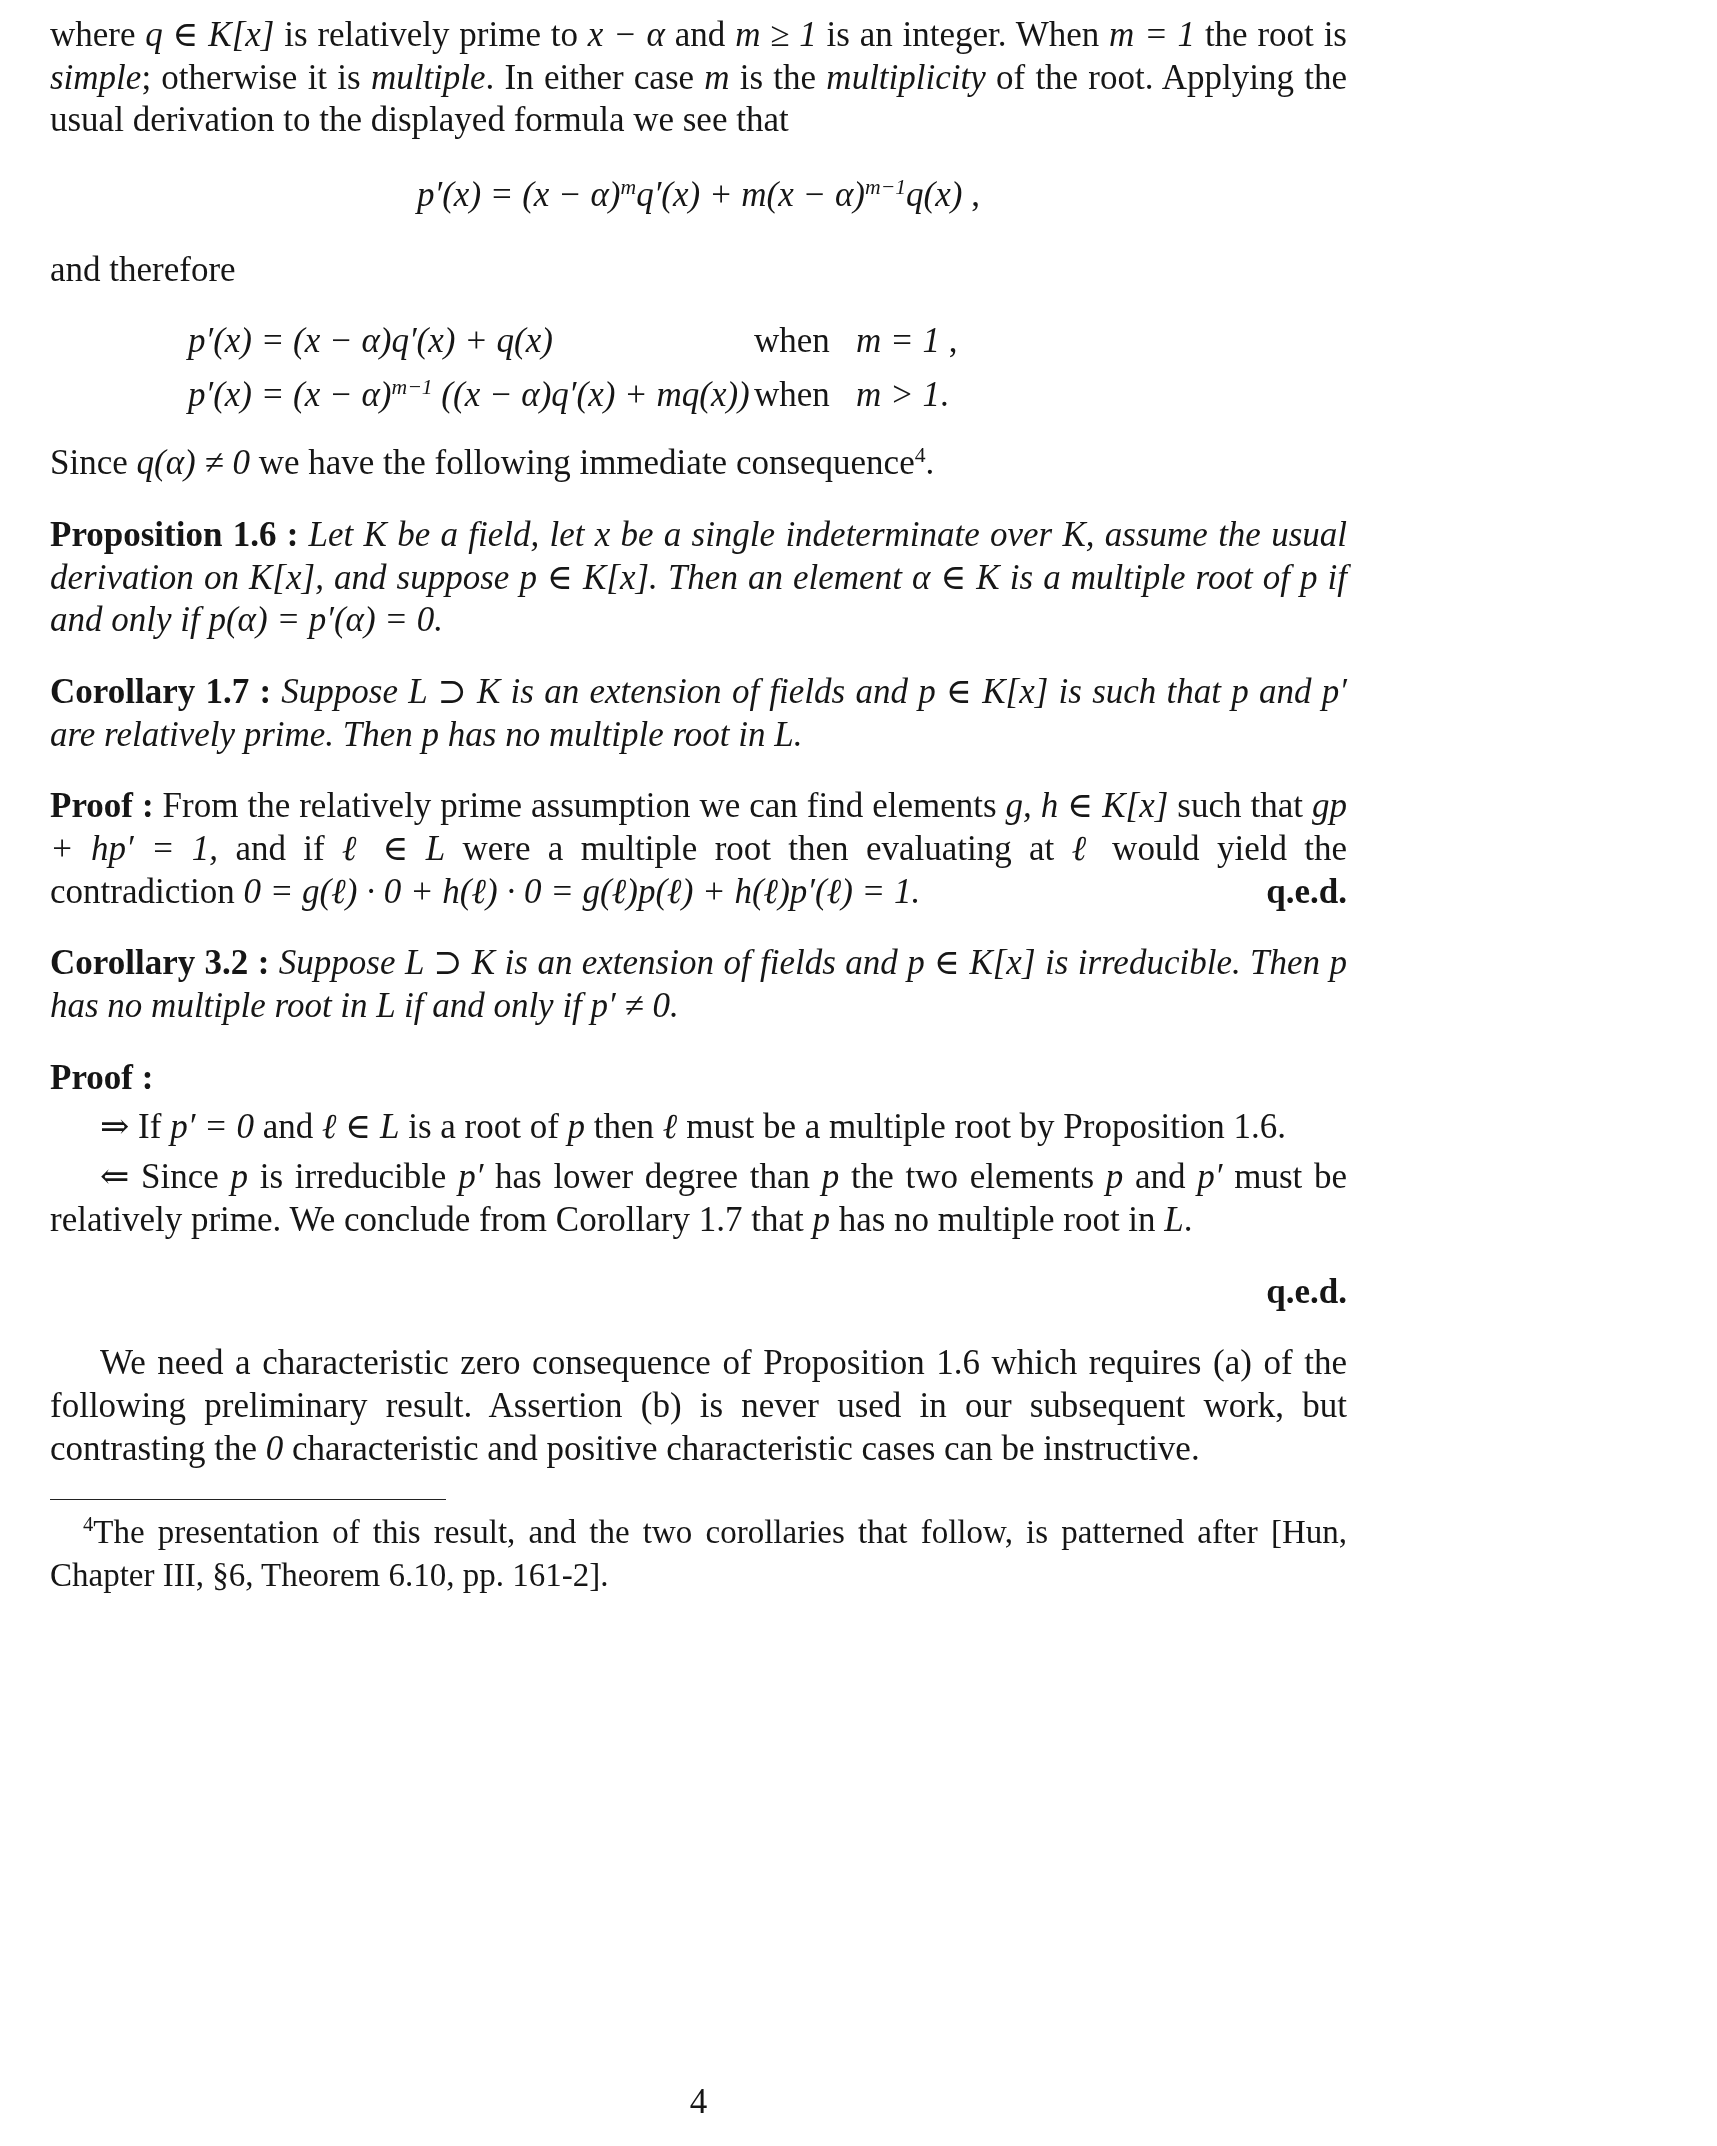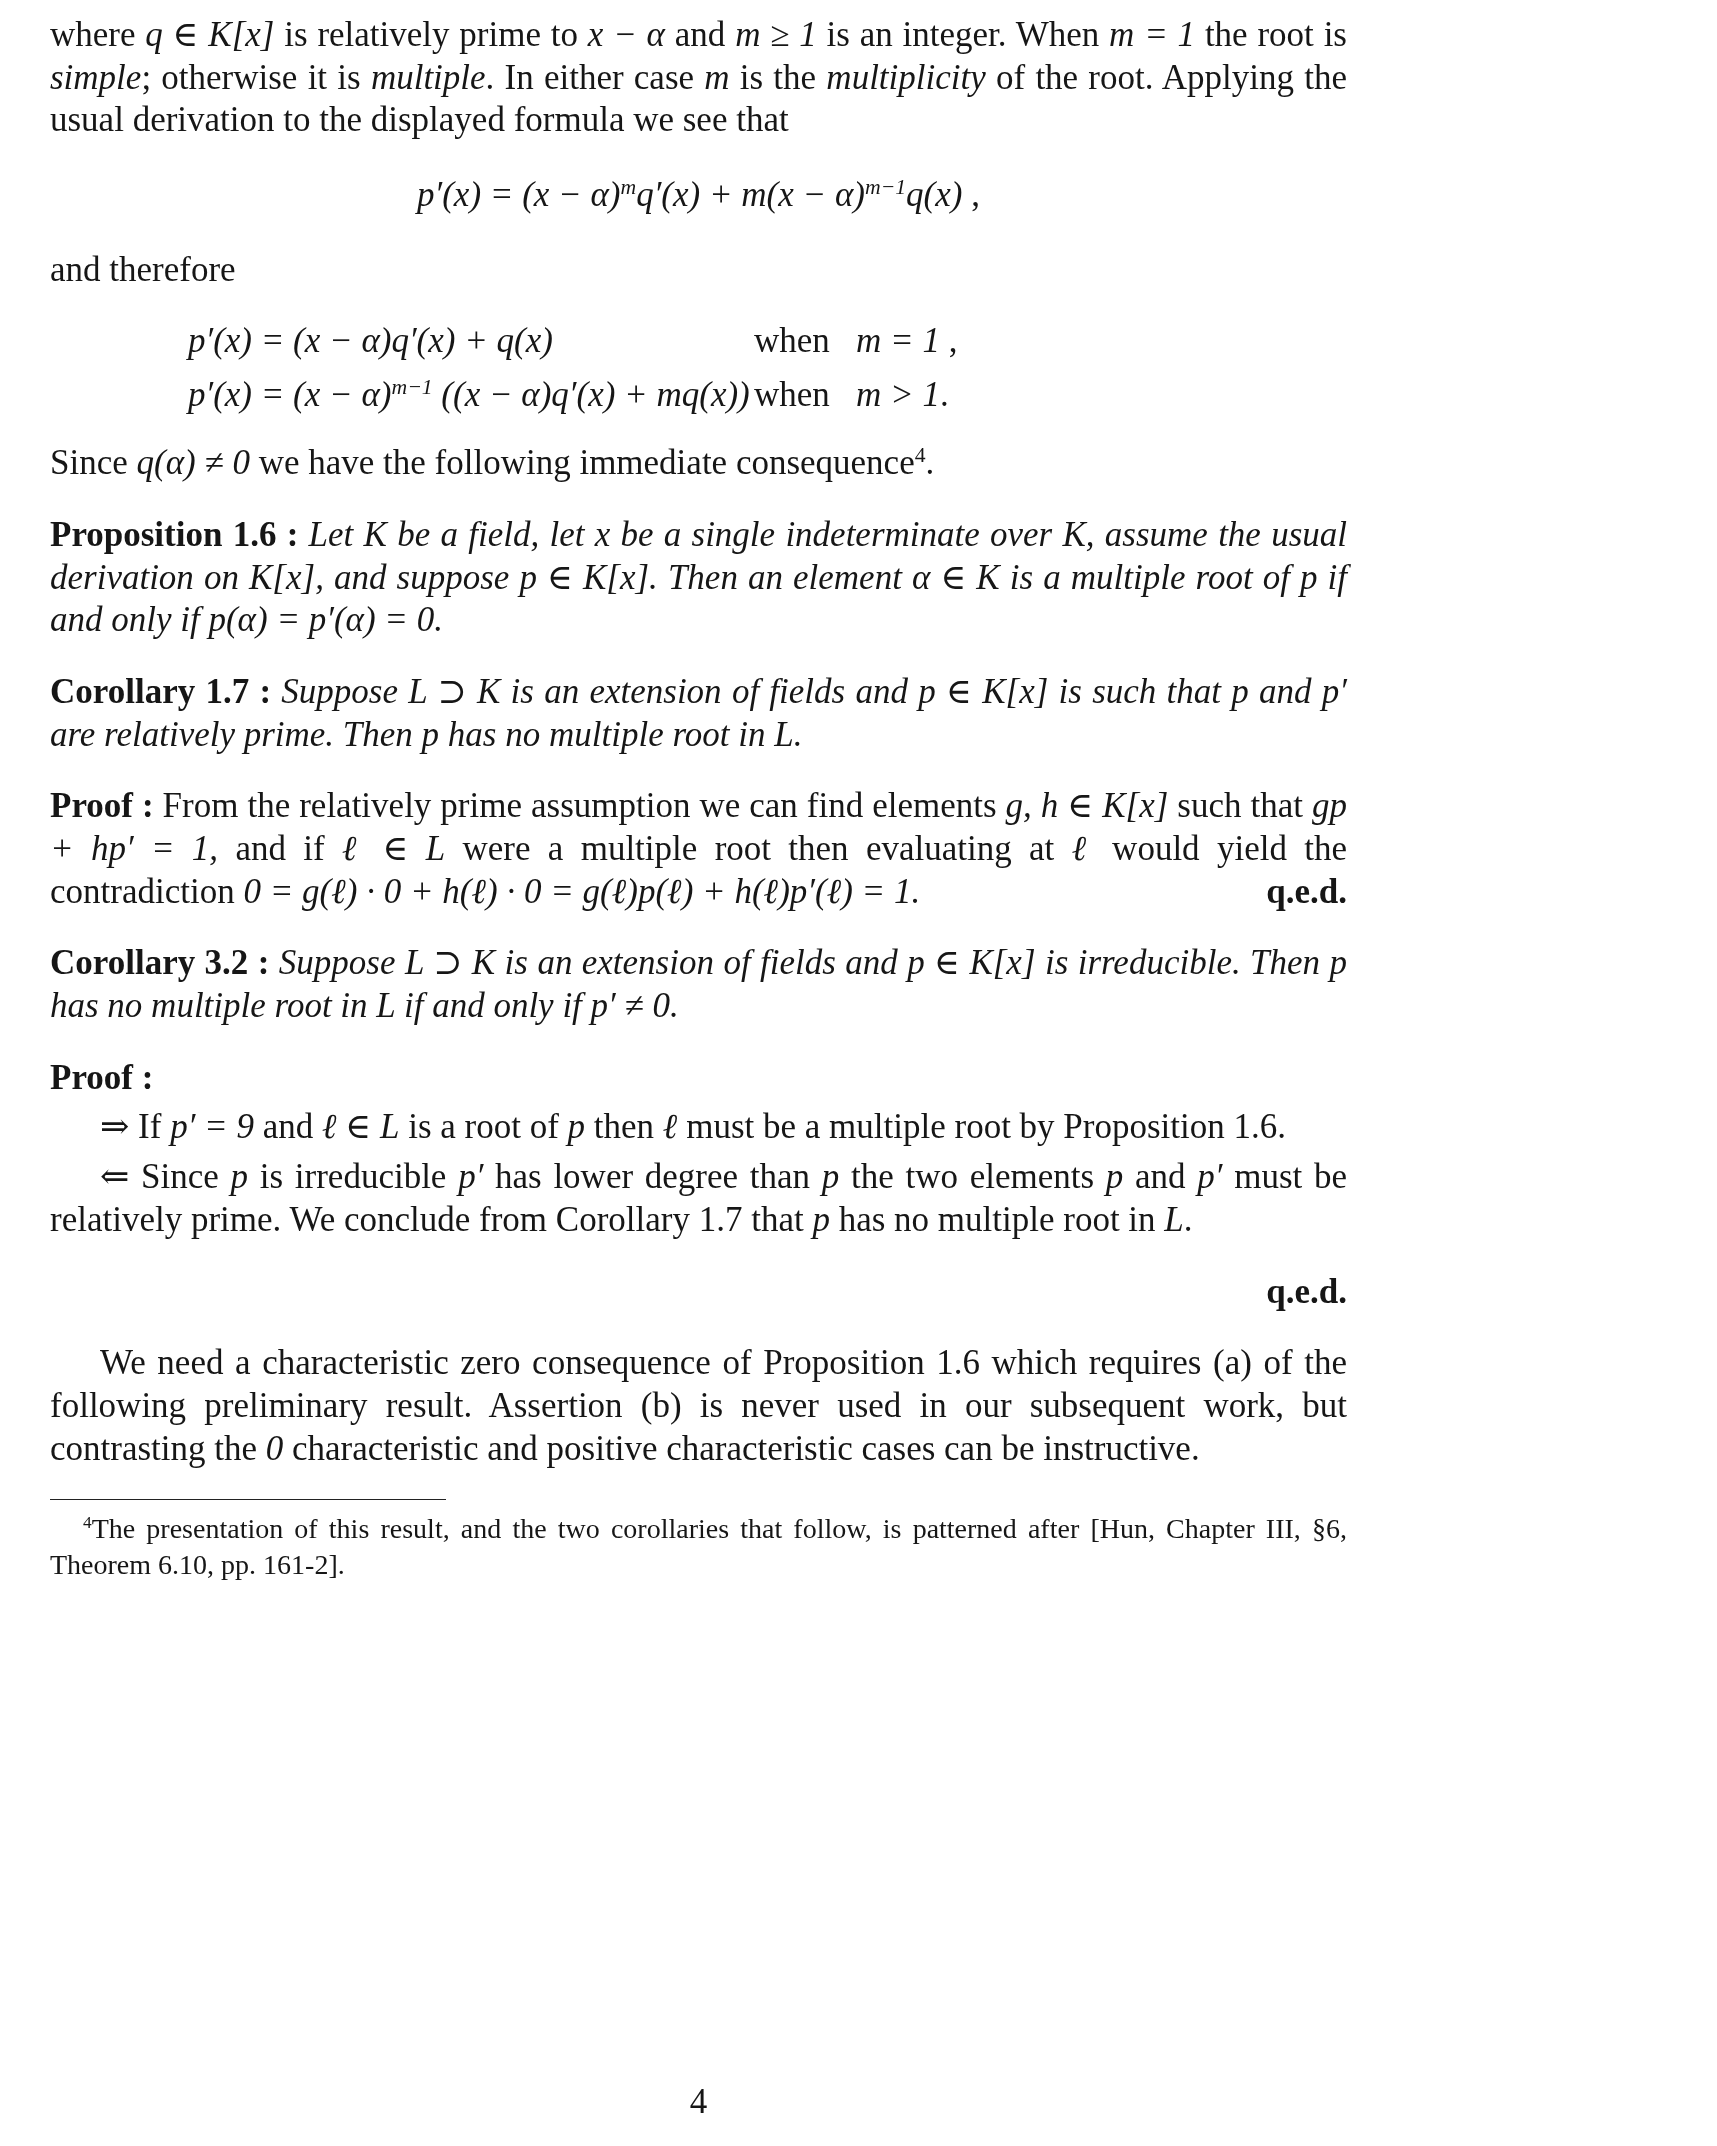--- a/index.html
+++ b/index.html
@@ -38,21 +38,21 @@
   .qed-float { float: right; font-weight: 700; }
   .qed-line { margin: 0; margin-top: 29px; text-align: right; font-weight: 700; }
 
   .footnote-rule {
     border: none;
     border-top: 1.7px solid #222;
     width: 396px;
     margin: 29px 0 10.4px 0;
   }
   .footnote {
-    font-size: 28px;
+    font-size: 33px;
     line-height: 1.3;
     text-align: justify;
   }
   .footnote-indent { text-indent: 33px; }
 
   .page-number {
     position: absolute;
     bottom: 22.5px;
     left: 0;
     right: 0;
@@ -86,21 +86,21 @@
 
   <p class="para block">
     <span><span class="bf">Proof : </span><span class="rm">From the relatively prime assumption we can find elements </span><span class="it">g, h ∈ K[x]</span><span class="rm"> such that </span><span class="it">gp + hp′ = 1,</span><span class="rm"> and if </span><span class="it">ℓ ∈ L</span><span class="rm"> were a multiple root then evaluating at </span><span class="it">ℓ</span><span class="rm"> would yield the contradiction </span><span class="it">0 = g(ℓ) · 0 + h(ℓ) · 0 = g(ℓ)p(ℓ) + h(ℓ)p′(ℓ) = 1.</span></span>
     <span class="qed-float">q.e.d.</span>
   </p>
 
   <p class="para block"><span class="bf">Corollary 3.2 : </span><span class="it">Suppose L ⊃ K is an extension of fields and p ∈ K[x] is irreducible. Then p has no multiple root in L if and only if p′ ≠ 0.</span></p>
 
   <p class="para block"><span class="bf">Proof :</span></p>
 
-  <p class="para indent tight"><span class="rm">⇒ If </span><span class="it">p′ = 9</span><span class="rm"> and </span><span class="it">ℓ ∈ L</span><span class="rm"> is a root of </span><span class="it">p</span><span class="rm"> then </span><span class="it">ℓ</span><span class="rm"> must be a multiple root by Proposition 1.6.</span></p>
+  <p class="para indent tight"><span class="rm">⇒ If </span><span class="it">p′ = 0</span><span class="rm"> and </span><span class="it">ℓ ∈ L</span><span class="rm"> is a root of </span><span class="it">p</span><span class="rm"> then </span><span class="it">ℓ</span><span class="rm"> must be a multiple root by Proposition 1.6.</span></p>
 
   <p class="para indent tight"><span class="rm">⇐ Since </span><span class="it">p</span><span class="rm"> is irreducible </span><span class="it">p′</span><span class="rm"> has lower degree than </span><span class="it">p</span><span class="rm"> the two elements </span><span class="it">p</span><span class="rm"> and </span><span class="it">p′</span><span class="rm"> must be relatively prime. We conclude from Corollary 1.7 that </span><span class="it">p</span><span class="rm"> has no multiple root in </span><span class="it">L</span><span class="rm">.</span></p>
 
   <p class="qed-line">q.e.d.</p>
 
   <p class="para block indent"><span class="rm">We need a characteristic zero consequence of Proposition 1.6 which requires (a) of the following preliminary result. Assertion (b) is never used in our subsequent work, but contrasting the </span><span class="it">0</span><span class="rm"> characteristic and positive characteristic cases can be instructive.</span></p>
 
   <hr class="footnote-rule">
 
   <p class="para footnote footnote-indent"><sup>4</sup><span class="rm">The presentation of this result, and the two corollaries that follow, is patterned after [Hun, Chapter III, §6, Theorem 6.10, pp. 161-2].</span></p>

